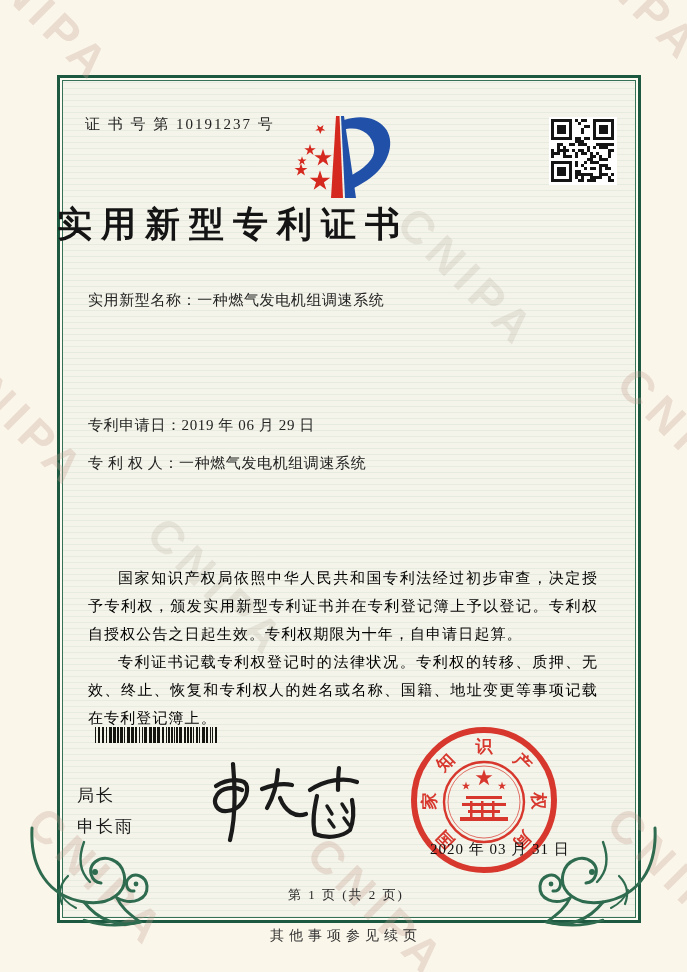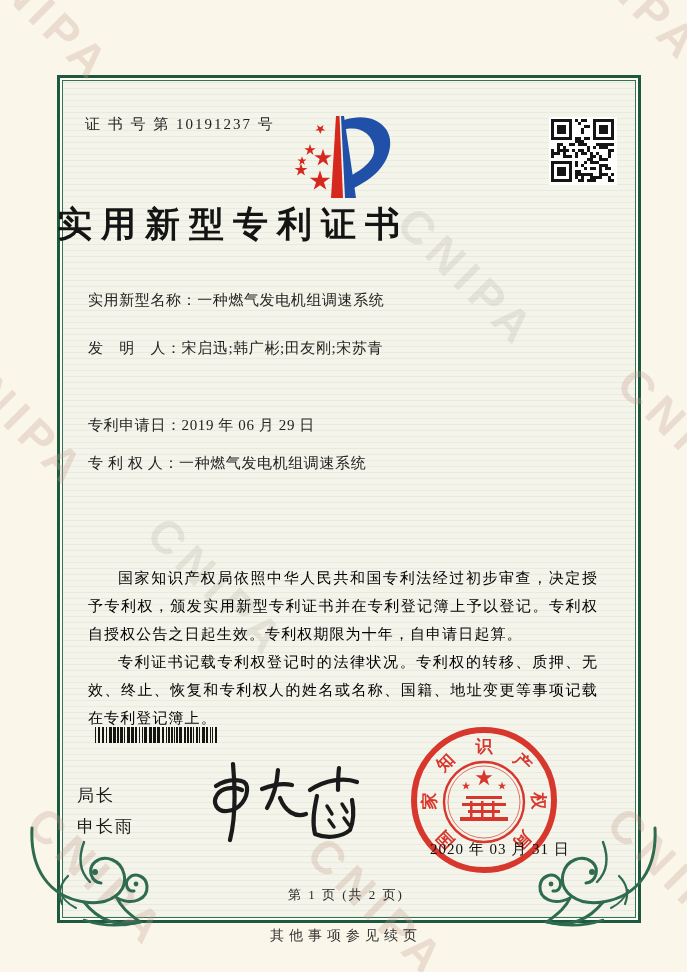--- a/index.html
+++ b/index.html
@@ -254,23 +254,20 @@
           <rect x="6" y="48" width="9" height="9" fill="#151515"></rect>
         </svg>
       </div>
     </div>
 
   <div class="title">实用新型专利证书</div>
 
   <div class="field" style="top:289px">
     <span class="lbl">实用新型名称：</span><span>一种燃气发电机组调速系统</span>
   </div>
-  <div class="field" style="top:337px">
-    <span class="lbl">发　明　人：</span><span>宋启迅;韩广彬;田友刚;宋苏青</span>
-  </div>
   <div class="field" style="top:414px">
     <span class="lbl">专利申请日：</span><span>2019 年 06 月 29 日</span>
   </div>
   <div class="field" style="top:452px">
     <span class="lbl">专 利 权 人：</span><span>一种燃气发电机组调速系统</span>
   </div>
 
   <div class="paras">
     <p>国家知识产权局依照中华人民共和国专利法经过初步审查，决定授予专利权，颁发实用新型专利证书并在专利登记簿上予以登记。专利权自授权公告之日起生效。专利权期限为十年，自申请日起算。</p>
     <p>专利证书记载专利权登记时的法律状况。专利权的转移、质押、无效、终止、恢复和专利权人的姓名或名称、国籍、地址变更等事项记载在专利登记簿上。</p>

